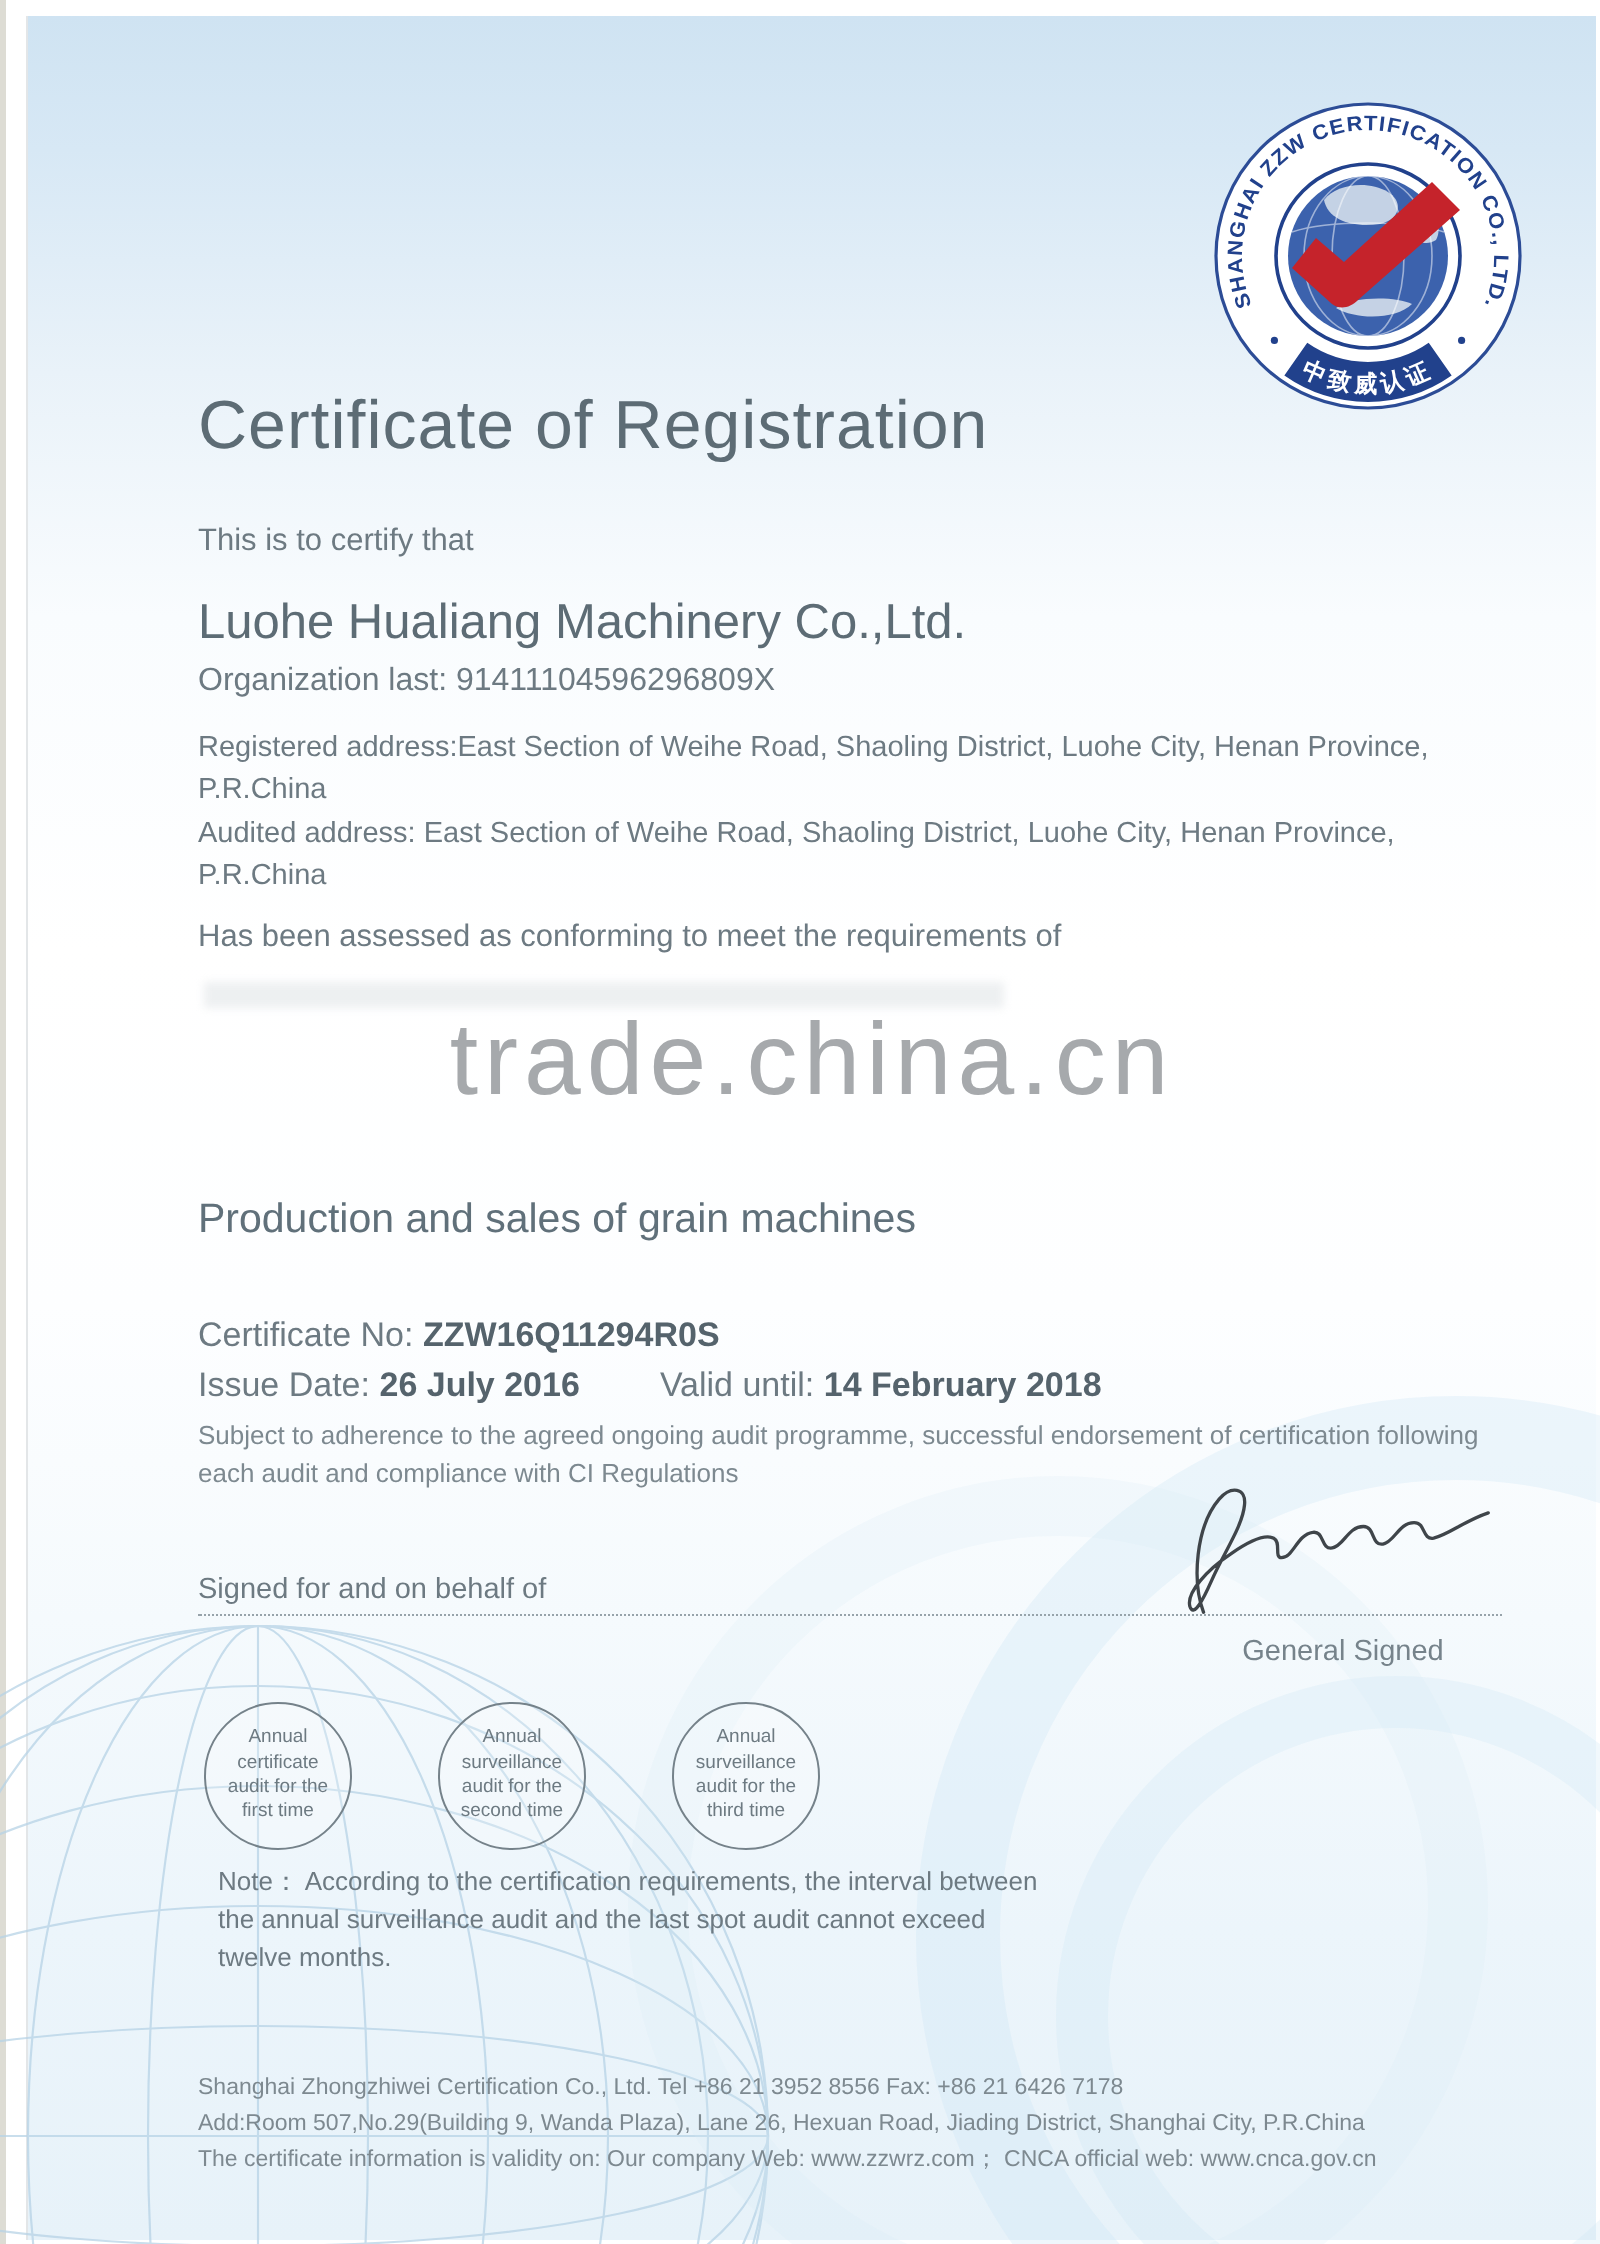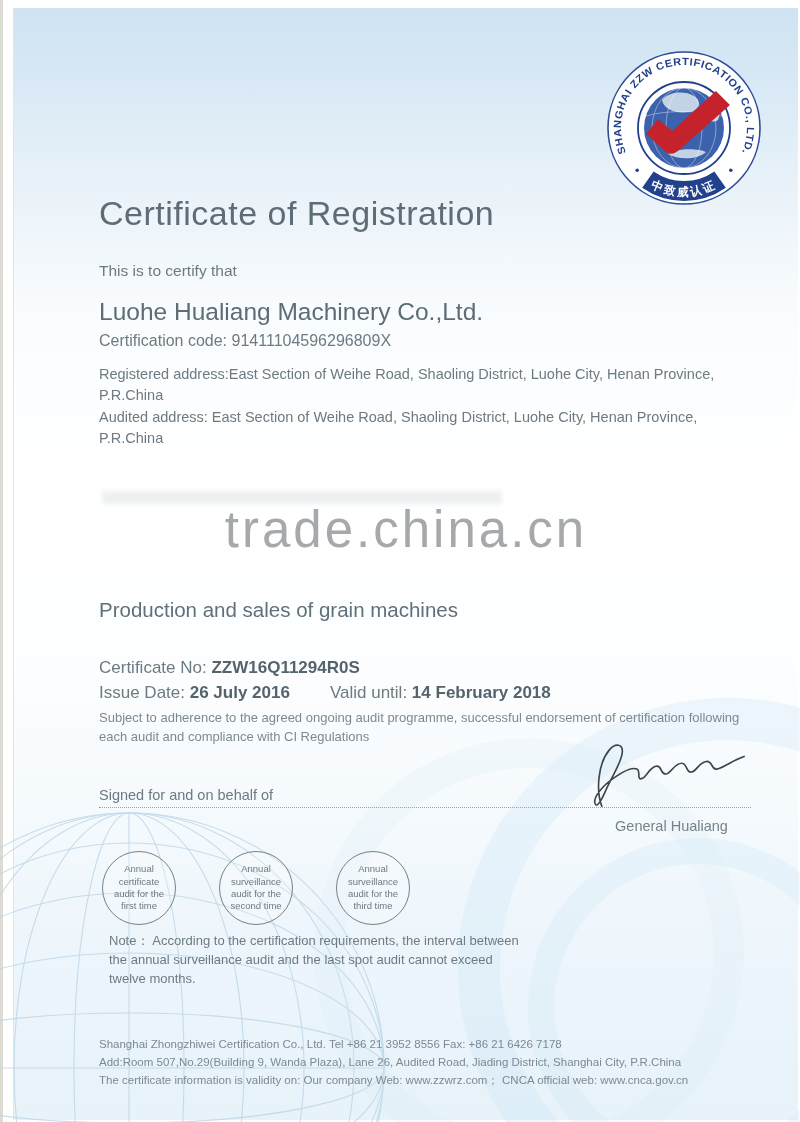--- a/index.html
+++ b/index.html
@@ -113,23 +113,24 @@
         <ellipse cx="80" cy="80" rx="32" ry="40"></ellipse>
         <path d="M 42,68 C 60,62 100,62 118,68"></path>
       </g>
       <path d="M 42,86 L 62,104 C 66,107 71,106 75,102 L 126,57 L 112,43 L 68,83 L 54,71 Z" fill="#c5232b"></path>
       <text class="seal-banner-text"><textPath href="#arcBottomText" startOffset="50%" text-anchor="middle" lengthAdjust="spacingAndGlyphs" textLength="70">中致威认证</textPath></text>
     </svg>
 
     <div class="abs title">Certificate of Registration</div>
     <div class="abs intro gray">This is to certify that</div>
     <div class="abs company-name">Luohe Hualiang Machinery Co.,Ltd.</div>
-    <div class="abs org-code gray">Certification code: 91411104596296809X</div>
+    <div class="abs org-code gray">Organization last: 91411104596296809X</div>
     <div class="abs addr addr-reg gray">Registered address:East Section of Weihe Road, Shaoling District, Luohe City, Henan Province, P.R.China</div>
     <div class="abs addr addr-aud gray">Audited address: East Section of Weihe Road, Shaoling District, Luohe City, Henan Province, P.R.China</div>
+    <div class="abs assessed gray">Has been assessed as conforming to meet the requirements of</div>
     <div class="abs redacted"></div>
     <div class="abs watermark">trade.china.cn</div>
     <div class="abs scope">Production and sales of grain machines</div>
 
     <div class="abs cert-line cert-no">
       <span>Certificate No:</span>
       <span class="val">ZZW16Q11294R0S</span>
     </div>
     <div class="abs cert-line date-row">
       <span>
@@ -141,28 +142,28 @@
         <span class="val">14 February 2018</span>
       </span>
     </div>
     <div class="abs conditions">Subject to adherence to the agreed ongoing audit programme, successful endorsement of certification following each audit and compliance with CI Regulations</div>
 
     <div class="abs signed-label gray">Signed for and on behalf of</div>
     <div class="abs sig-line"></div>
     <svg class="abs signature-svg" viewBox="0 0 170 80">
       <path d="M14,74 C8,58 10,30 22,16 C28,9 36,10 35,19 C34,30 24,44 18,58 C14,67 9,77 7,71 C5,64 16,52 28,44 C38,37 46,34 50,36 C54,38 50,46 54,46 C60,46 62,34 70,33 C76,32 74,42 80,41 C86,40 88,30 96,30 C102,30 100,40 106,39 C112,38 114,28 122,28 C128,28 126,37 132,36 C140,34 148,27 160,23" fill="none" stroke="#3f454a" stroke-width="1.7" stroke-linecap="round"></path>
     </svg>
-    <div class="abs sig-role">General Hualiang</div>
+    <div class="abs sig-role">General Signed</div>
 
     <div class="audit-circle ac-1">Annual certificate audit for the first time</div>
     <div class="audit-circle ac-2">Annual surveillance audit for the second time</div>
     <div class="audit-circle ac-3">Annual surveillance audit for the third time</div>
 
     <div class="abs note">Note： According to the certification requirements, the interval between the annual surveillance audit and the last spot audit cannot exceed twelve months.</div>
 
     <div class="abs footer">
       <div>Shanghai Zhongzhiwei Certification Co., Ltd. Tel +86 21 3952 8556  Fax: +86 21 6426 7178</div>
-      <div>Add:Room 507,No.29(Building 9, Wanda Plaza), Lane 26, Audited Road, Jiading District, Shanghai City, P.R.China</div>
+      <div>Add:Room 507,No.29(Building 9, Wanda Plaza), Lane 26, Hexuan Road, Jiading District, Shanghai City, P.R.China</div>
       <div>The certificate information is validity on:  Our company Web: www.zzwrz.com；  CNCA official web: www.cnca.gov.cn</div>
     </div>
 
   </div>
 </div>
 
 </body></html>

